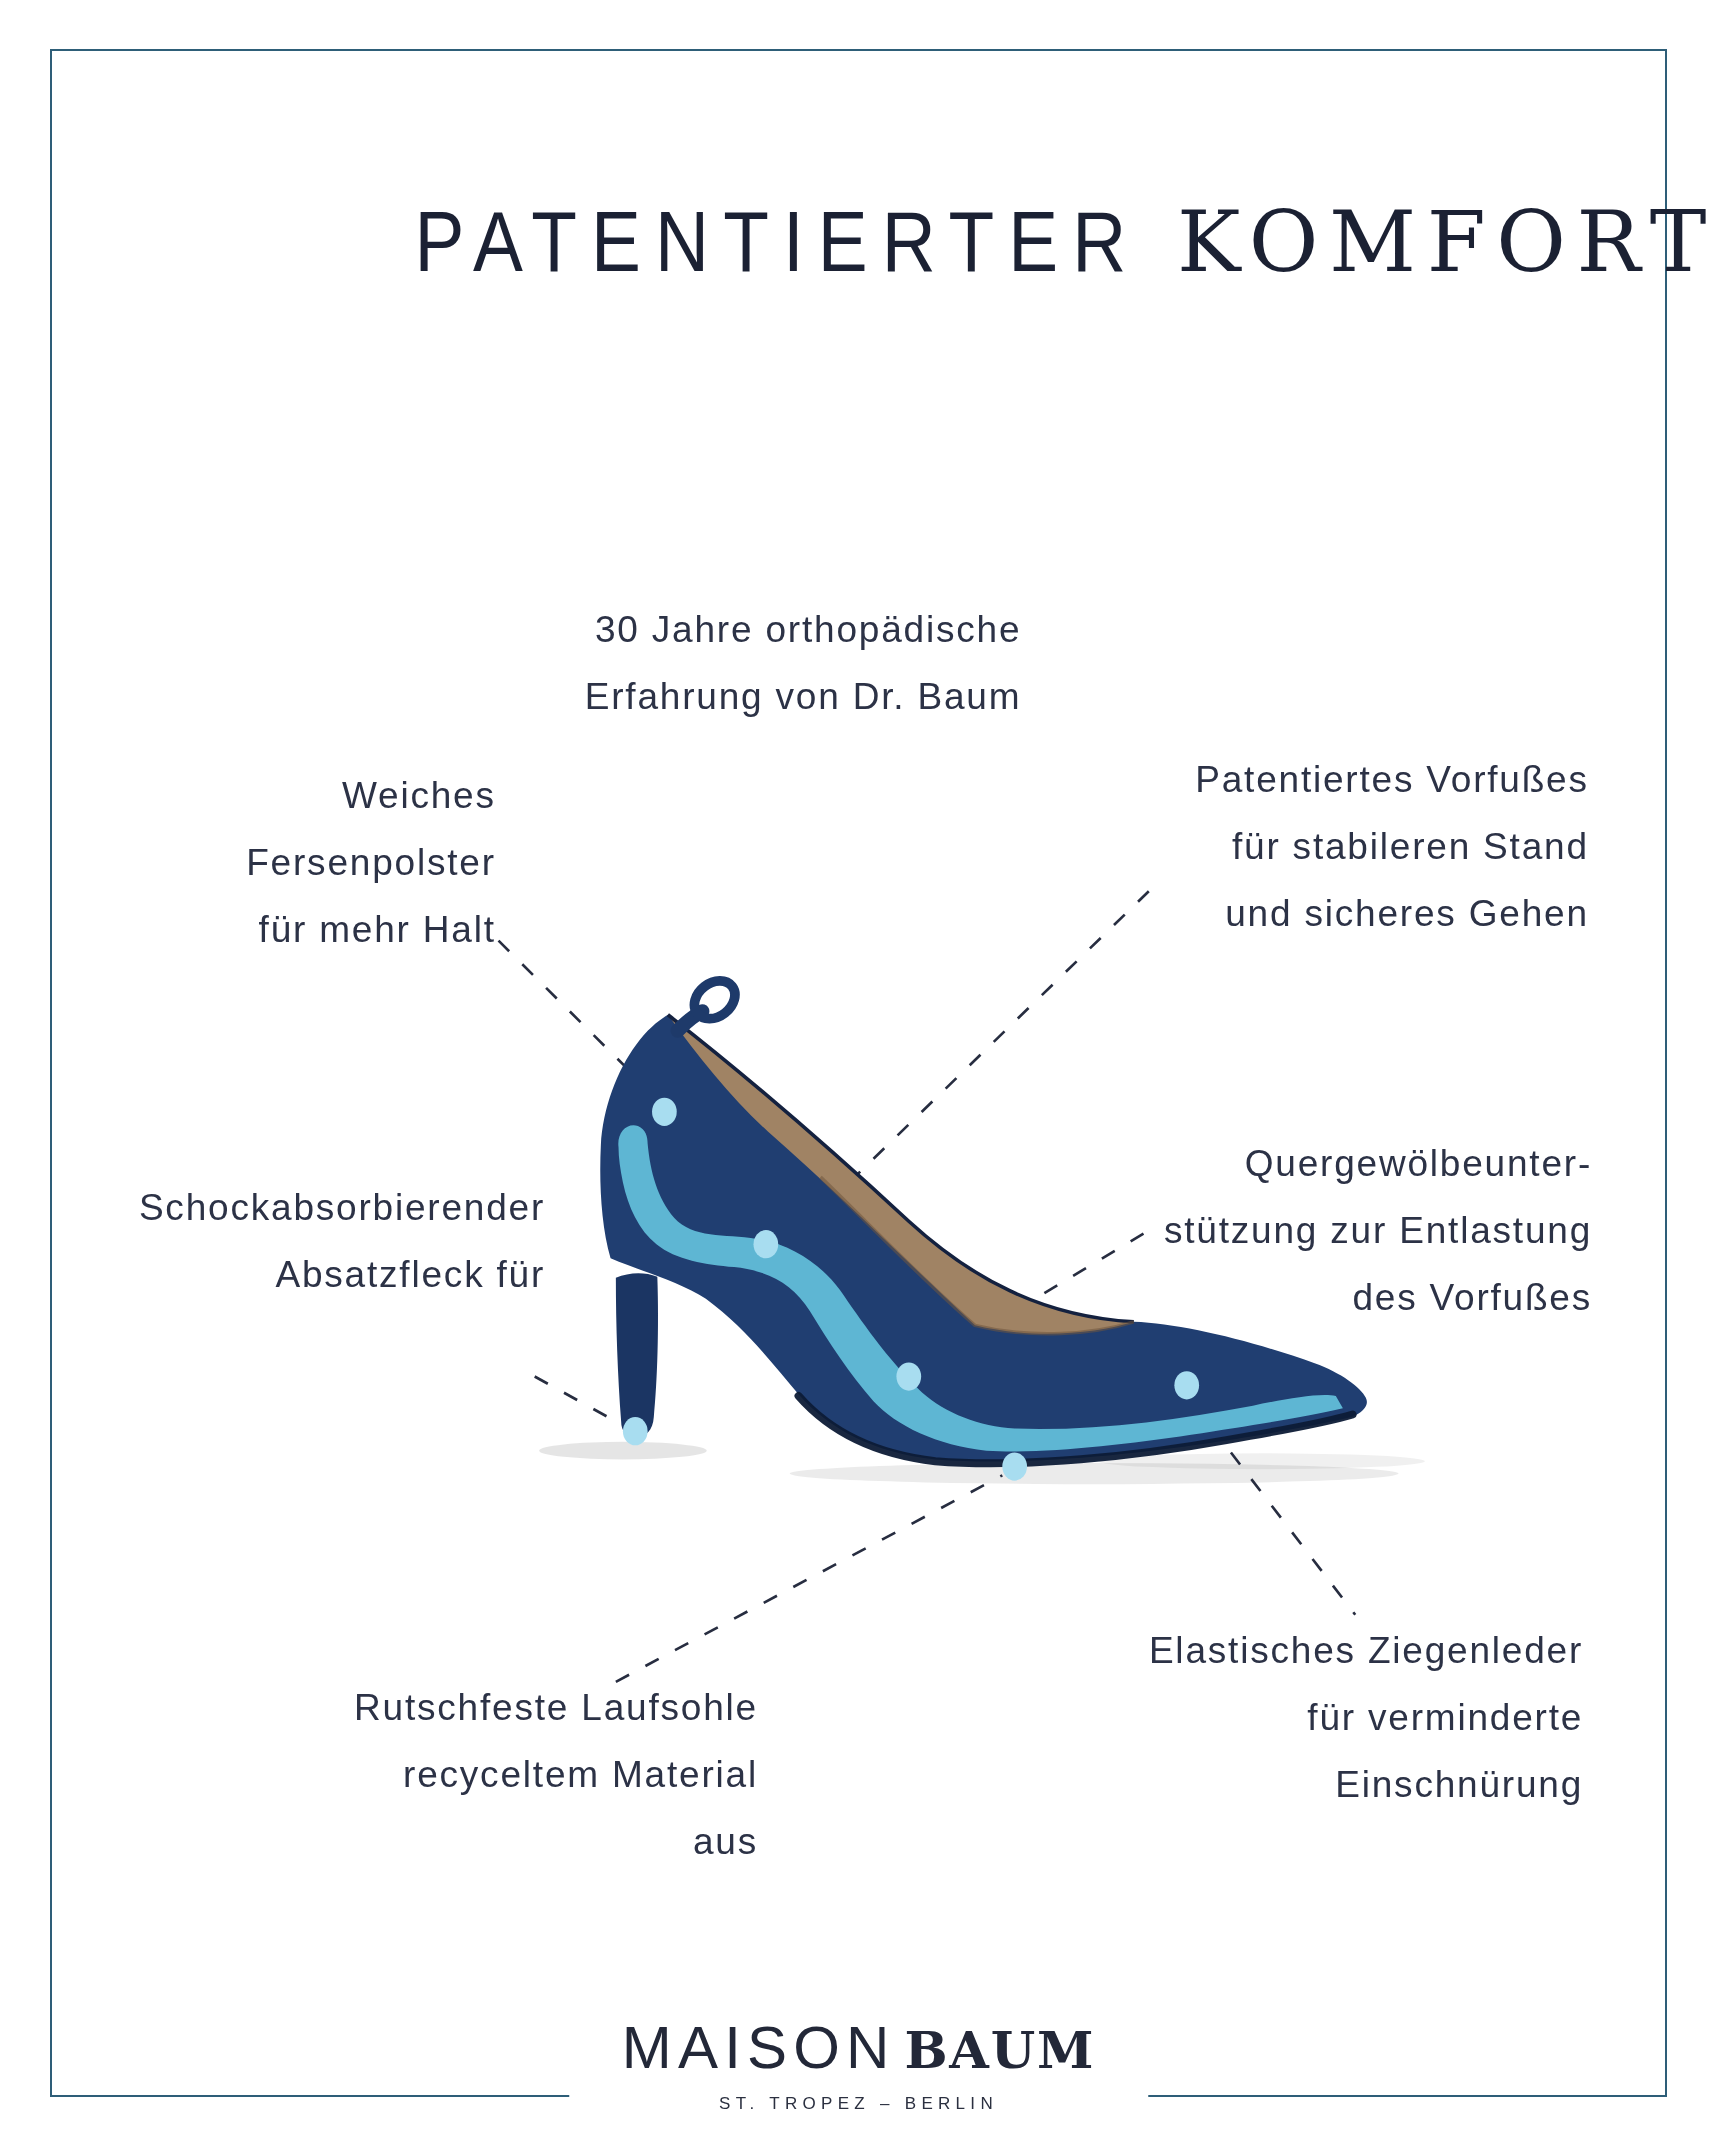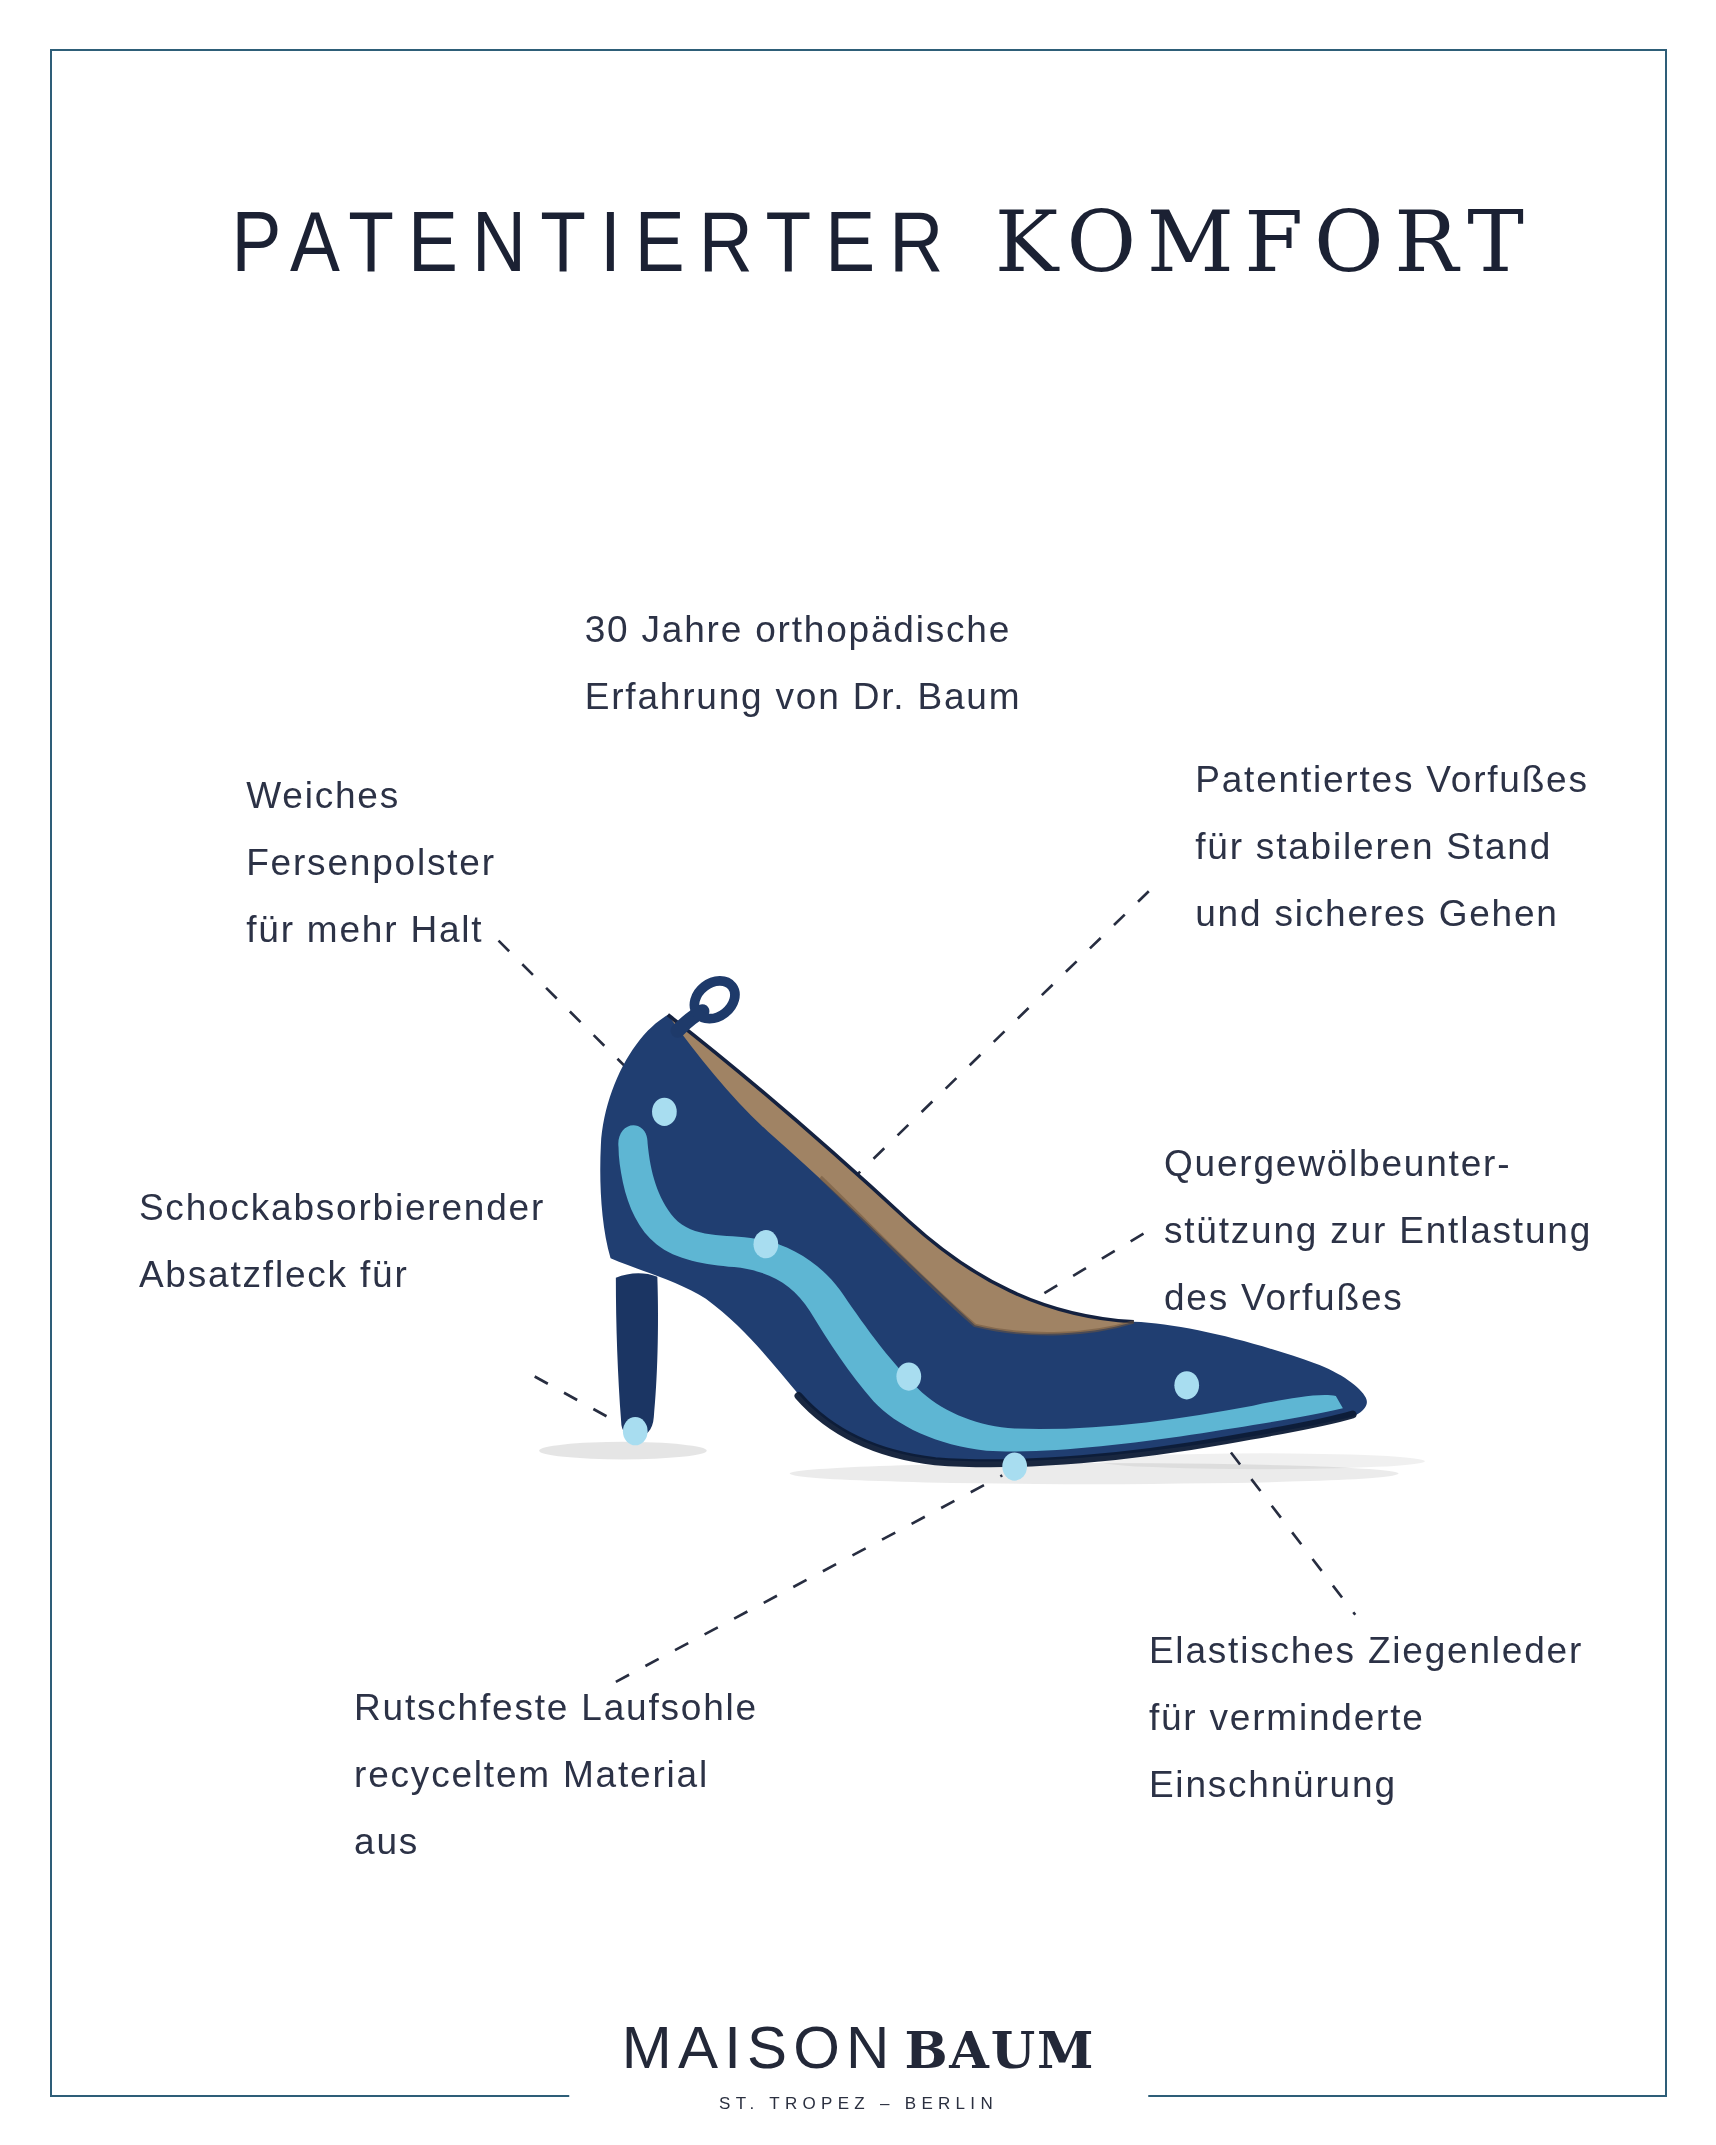--- a/index.html
+++ b/index.html
@@ -12,21 +12,21 @@
   }
   .frame{
     position:absolute;
     left:50px;top:49px;right:50px;bottom:49px;
     border:2.6px solid #2e5e78;
     z-index:0;
   }
   .title{
     position:absolute;
     top:192px;left:0;right:0;
-    text-align:center;
+    text-align:right;
     color:#1b2133;
     z-index:2;
     white-space:nowrap;
   }
   .title .t-sans{
     display:inline-block;
     font-family:"Liberation Sans",sans-serif;
     font-size:85px;
     font-weight:400;
     letter-spacing:16px;
@@ -37,21 +37,21 @@
     display:inline-block;
     font-family:"DejaVu Serif","Liberation Serif",serif;
     font-size:85px;
     font-weight:400;
     letter-spacing:10.6px;
     margin-left:12.4px;
   }
   .callout{
     position:absolute;
     transform:translateX(-50%);
-    text-align:left;
+    text-align:right;
     font-size:37px;
     line-height:67px;
     letter-spacing:1.8px;
     color:#2c3246;
     white-space:nowrap;
     z-index:2;
   }
   .stage{
     position:absolute;left:0;top:0;
     z-index:1;

